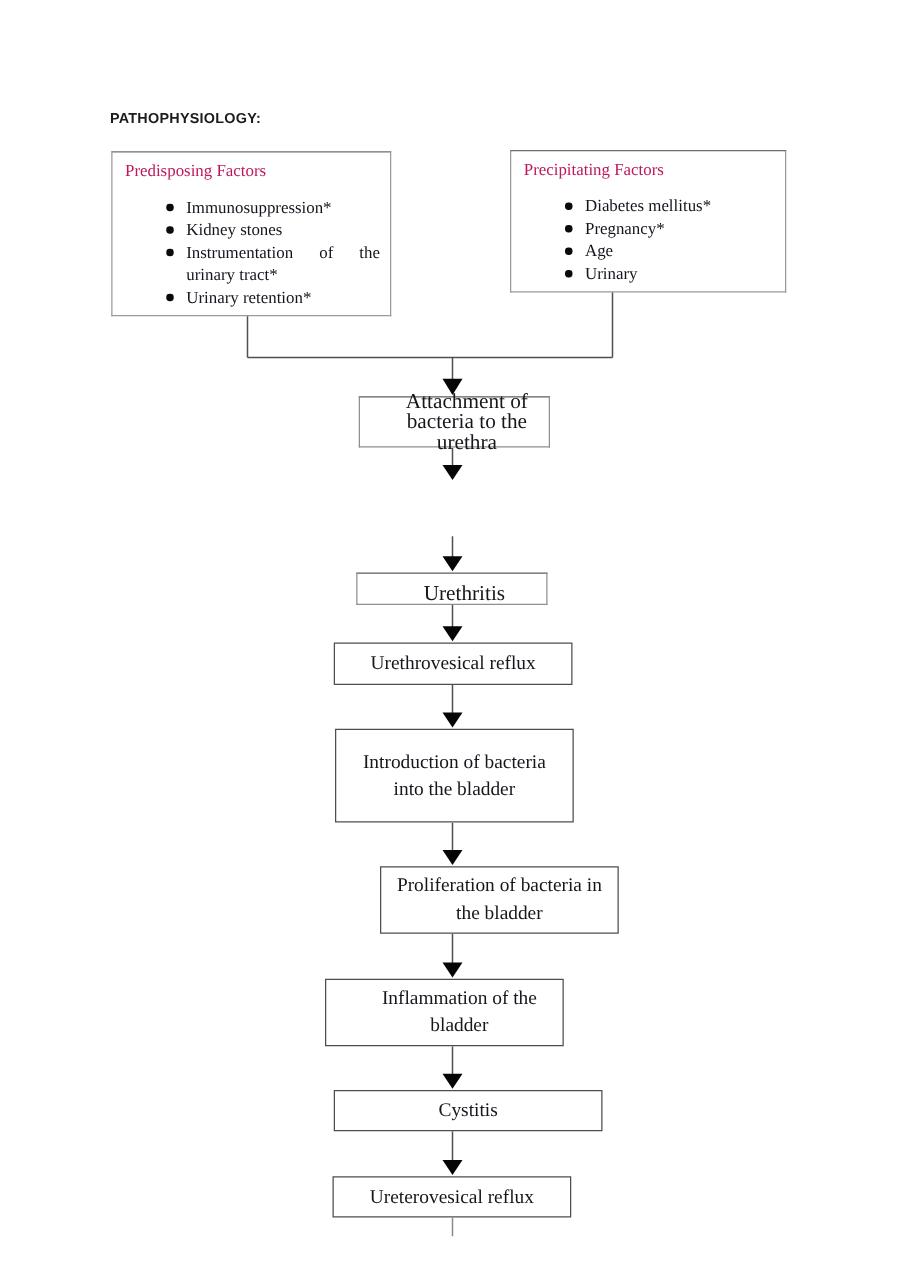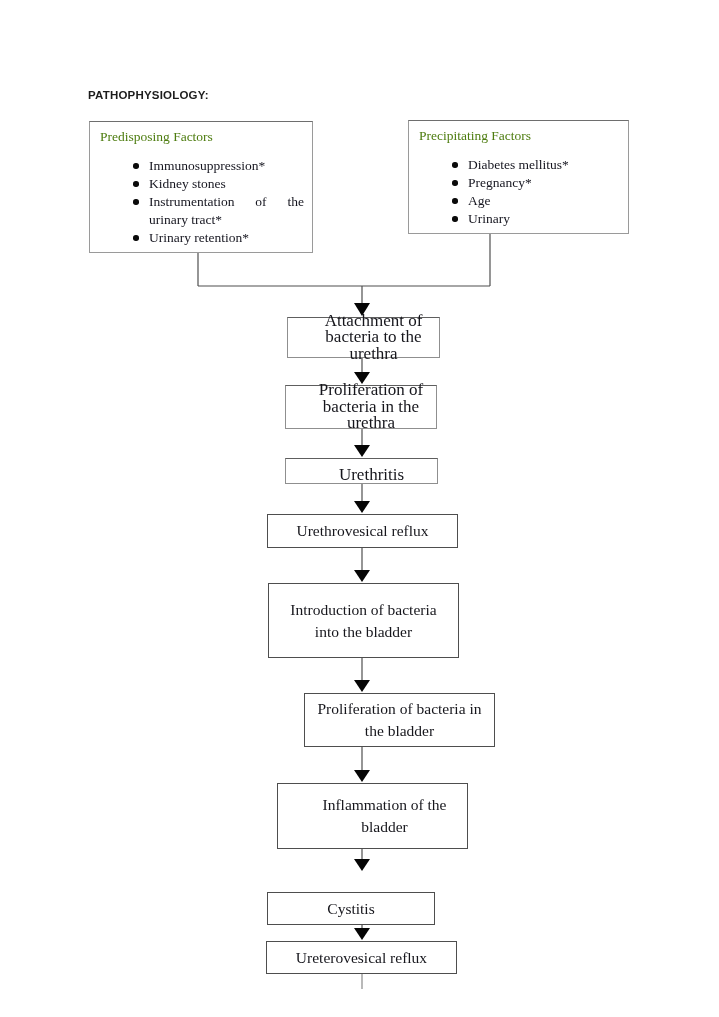--- a/index.html
+++ b/index.html
@@ -29,21 +29,21 @@
   .factor-box {
     position: absolute;
     background: #ffffff;
     border: 1px solid #9a9a9a;
     border-top-color: #6e6e6e;
   }
   .factor-box .heading {
     display: block;
     padding: 7px 0 0 10px;
     font-size: 13.5px;
-    color: #4d7c0f;
+    color: #be185d;
   }
   .factor-box ul {
     list-style: none;
     margin: 12px 8px 0 41px;
   }
   .factor-box li {
     position: relative;
     padding-left: 18px;
     font-size: 13.5px;
     line-height: 18px;
@@ -143,45 +143,42 @@
       <polygon points="362,782 354,770 370,770"></polygon>
       <polygon points="362,871 354,859 370,859"></polygon>
       <polygon points="362,940 354,928 370,928"></polygon>
     </g>
   </svg>
 
   <div class="flow-box small" style="left:287px; top:317px; width:153px; height:41px;">
     <span style="width:142px;">Attachment of bacteria to the urethra</span>
   </div>
 
-  <div class="flow-box small" style="left:285px; top:385px; width:152px; height:44px;">
-    <span style="width:142px;">Proliferation of bacteria in the urethra</span>
-  </div>
 
   <div class="flow-box small" style="left:285px; top:458px; width:153px; height:26px;align-items:flex-end;">
     <span>Urethritis</span>
   </div>
 
   <div class="flow-box large" style="left:267px; top:514px; width:191px; height:34px;">
     <span>Urethrovesical reflux</span>
   </div>
 
   <div class="flow-box large" style="left:268px; top:583px; width:191px; height:75px;">
     <span style="width:150px;">Introduction of bacteria into the bladder</span>
   </div>
 
   <div class="flow-box large" style="left:267px; top:693px; width:191px; height:54px;margin-left:37px;">
     <span style="width:172px;">Proliferation of bacteria in the bladder</span>
   </div>
 
-  <div class="flow-box large" style="left:277px; top:783px; width:191px; height:66px;padding-left:24px;">
+  <div class="flow-box large" style="left:260px; top:783px; width:191px; height:54px;padding-left:24px;">
     <span style="width:160px;">Inflammation of the bladder</span>
   </div>
 
-  <div class="flow-box large" style="left:267px; top:892px; width:168px; height:33px;">
+  <div class="flow-box large" style="left:267px; top:872px; width:215px; height:33px;">
     <span>Cystitis</span>
   </div>
 
   <div class="flow-box large" style="left:266px; top:941px; width:191px; height:33px;">
     <span>Ureterovesical reflux</span>
   </div>
 
 </div>
 
 </body></html>

